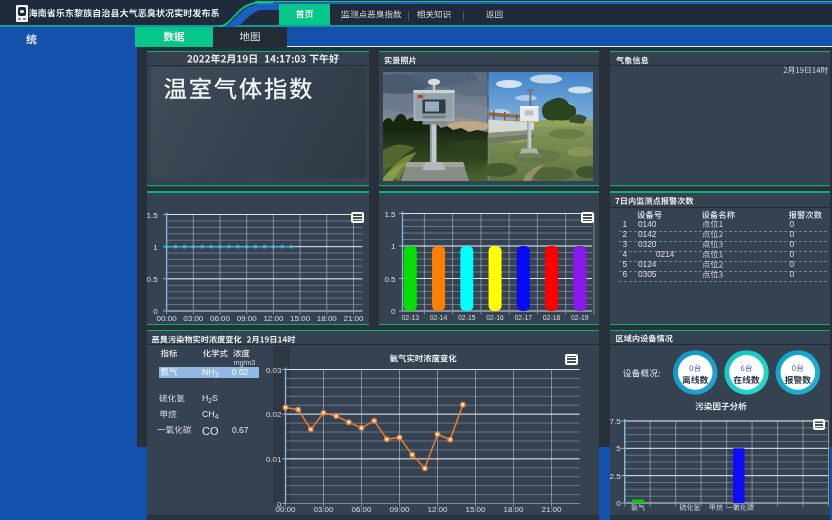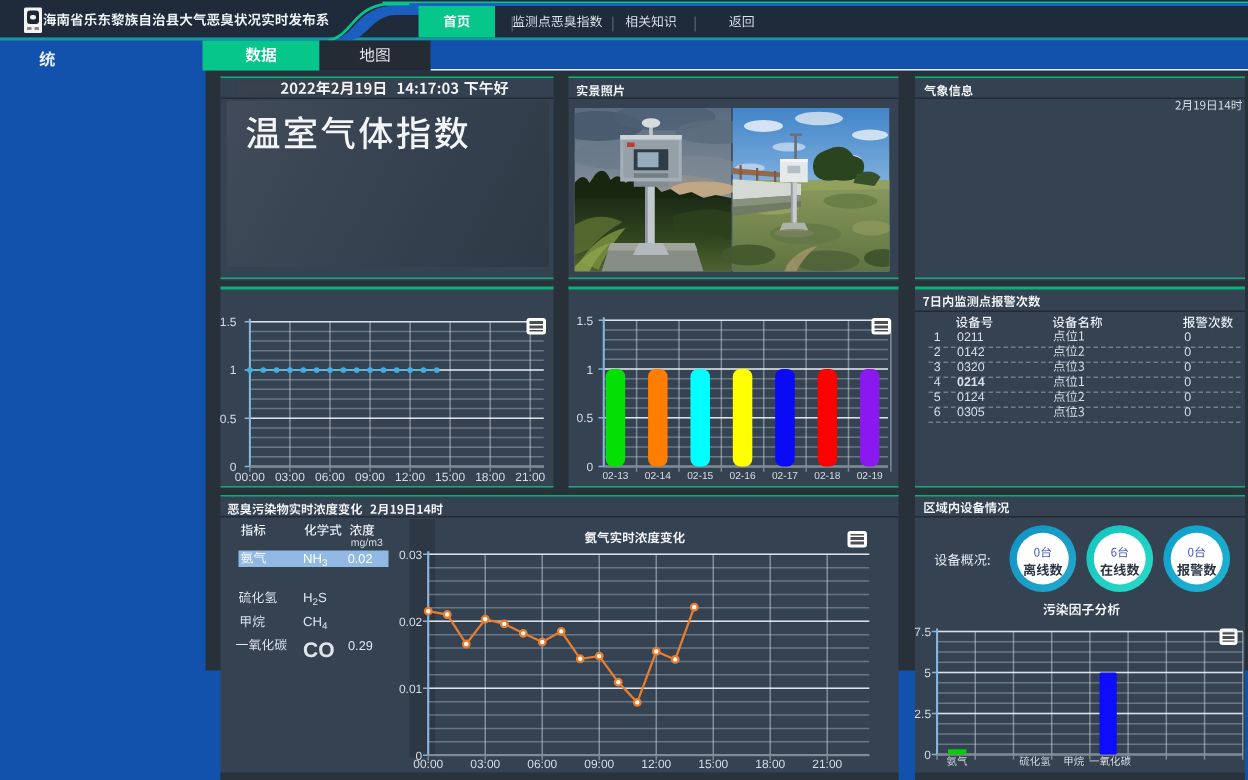--- a/index.html
+++ b/index.html
@@ -441,50 +441,50 @@
     <text x="10.7" y="66.67" font-size="8" fill="#d8dde3" text-anchor="end" font-family="Liberation Sans">2.5</text>
     <line x1="11.2" y1="63.67" x2="14.7" y2="63.67" stroke="#86b4dd" stroke-width="1"></line>
     <text x="10.7" y="94.00" font-size="8" fill="#d8dde3" text-anchor="end" font-family="Liberation Sans">0</text>
     <line x1="11.2" y1="91.00" x2="14.7" y2="91.00" stroke="#86b4dd" stroke-width="1"></line>
     <rect x="22" y="87.5" width="12.3" height="3.5" fill="#0ac80a"></rect>
     <rect x="123" y="36.33" width="11.5" height="54.67" rx="1" fill="#0d0dfc"></rect>
   </svg>
 <div style="position:absolute;left:147px;top:514.5px;width:451.5px;height:5.5px;background:#2a323d"></div>
 <div style="position:absolute;left:610px;top:514.5px;width:220px;height:5.5px;background:#2a323d"></div>
 <div style="position:absolute;left:622.5px;top:219.9px;font-size:8.3px;color:#d9dfe5;font-weight:normal;white-space:nowrap;line-height:1;">1</div>
-<div style="position:absolute;left:638px;top:219.9px;font-size:8.3px;color:#d9dfe5;font-weight:normal;white-space:nowrap;line-height:1;">0211</div>
+<div style="position:absolute;left:638px;top:219.9px;font-size:8.3px;color:#d9dfe5;font-weight:normal;white-space:nowrap;line-height:1;">0140</div>
 <div style="position:absolute;left:789.5px;top:219.9px;font-size:8.3px;color:#d9dfe5;font-weight:normal;white-space:nowrap;line-height:1;">0</div>
 <div style="position:absolute;left:619px;top:230.8px;width:208px;height:0;border-top:1px dashed rgba(205,215,225,0.4)"></div>
 <div style="position:absolute;left:622.5px;top:230.0px;font-size:8.3px;color:#d9dfe5;font-weight:normal;white-space:nowrap;line-height:1;">2</div>
 <div style="position:absolute;left:638px;top:230.0px;font-size:8.3px;color:#d9dfe5;font-weight:normal;white-space:nowrap;line-height:1;">0142</div>
 <div style="position:absolute;left:789.5px;top:230.0px;font-size:8.3px;color:#d9dfe5;font-weight:normal;white-space:nowrap;line-height:1;">0</div>
 <div style="position:absolute;left:619px;top:240.9px;width:208px;height:0;border-top:1px dashed rgba(205,215,225,0.4)"></div>
 <div style="position:absolute;left:622.5px;top:240.1px;font-size:8.3px;color:#d9dfe5;font-weight:normal;white-space:nowrap;line-height:1;">3</div>
 <div style="position:absolute;left:638px;top:240.1px;font-size:8.3px;color:#d9dfe5;font-weight:normal;white-space:nowrap;line-height:1;">0320</div>
 <div style="position:absolute;left:789.5px;top:240.1px;font-size:8.3px;color:#d9dfe5;font-weight:normal;white-space:nowrap;line-height:1;">0</div>
 <div style="position:absolute;left:619px;top:251.0px;width:208px;height:0;border-top:1px dashed rgba(205,215,225,0.4)"></div>
 <div style="position:absolute;left:622.5px;top:250.2px;font-size:8.3px;color:#d9dfe5;font-weight:normal;white-space:nowrap;line-height:1;">4</div>
-<div style="position:absolute;left:638px;top:250.2px;font-size:8.3px;color:#d9dfe5;font-weight:bold;white-space:nowrap;line-height:1;">0214</div>
+<div style="position:absolute;left:656px;top:250.2px;font-size:8.3px;color:#d9dfe5;font-weight:normal;white-space:nowrap;line-height:1;">0214</div>
 <div style="position:absolute;left:789.5px;top:250.2px;font-size:8.3px;color:#d9dfe5;font-weight:normal;white-space:nowrap;line-height:1;">0</div>
 <div style="position:absolute;left:619px;top:261.1px;width:208px;height:0;border-top:1px dashed rgba(205,215,225,0.4)"></div>
 <div style="position:absolute;left:622.5px;top:260.3px;font-size:8.3px;color:#d9dfe5;font-weight:normal;white-space:nowrap;line-height:1;">5</div>
 <div style="position:absolute;left:638px;top:260.3px;font-size:8.3px;color:#d9dfe5;font-weight:normal;white-space:nowrap;line-height:1;">0124</div>
 <div style="position:absolute;left:789.5px;top:260.3px;font-size:8.3px;color:#d9dfe5;font-weight:normal;white-space:nowrap;line-height:1;">0</div>
 <div style="position:absolute;left:619px;top:271.2px;width:208px;height:0;border-top:1px dashed rgba(205,215,225,0.4)"></div>
 <div style="position:absolute;left:622.5px;top:270.4px;font-size:8.3px;color:#d9dfe5;font-weight:normal;white-space:nowrap;line-height:1;">6</div>
 <div style="position:absolute;left:638px;top:270.4px;font-size:8.3px;color:#d9dfe5;font-weight:normal;white-space:nowrap;line-height:1;">0305</div>
 <div style="position:absolute;left:789.5px;top:270.4px;font-size:8.3px;color:#d9dfe5;font-weight:normal;white-space:nowrap;line-height:1;">0</div>
 <div style="position:absolute;left:619px;top:281.3px;width:208px;height:0;border-top:1px dashed rgba(205,215,225,0.4)"></div>
 <div style="position:absolute;left:233.8px;top:358.6px;font-size:7px;color:#d5dbe1;font-weight:normal;white-space:nowrap;line-height:1;">mg/m3</div>
 <div style="position:absolute;left:202px;top:367.5px;font-size:8.8px;color:#fdfdfd;font-weight:normal;white-space:nowrap;line-height:1;">NH<sub style="font-size:6.5px">3</sub></div>
 <div style="position:absolute;left:231.8px;top:367.8px;font-size:8.5px;color:#fdfdfd;font-weight:normal;white-space:nowrap;line-height:1;">0.02</div>
 <div style="position:absolute;left:202px;top:394.0px;font-size:8.8px;color:#dfe5ea;font-weight:normal;white-space:nowrap;line-height:1;">H<sub style="font-size:6.5px">2</sub>S</div>
 <div style="position:absolute;left:202px;top:410.0px;font-size:8.8px;color:#dfe5ea;font-weight:normal;white-space:nowrap;line-height:1;">CH<sub style="font-size:6.5px">4</sub></div>
-<div style="position:absolute;left:202px;top:425.5px;font-size:14px;color:#dfe5ea;font-weight:bold;white-space:nowrap;line-height:1;">CO</div>
-<div style="position:absolute;left:232px;top:425.8px;font-size:8.5px;color:#dfe5ea;font-weight:normal;white-space:nowrap;line-height:1;">0.29</div>
+<div style="position:absolute;left:202px;top:425.5px;font-size:11px;color:#dfe5ea;font-weight:normal;white-space:nowrap;line-height:1;">CO</div>
+<div style="position:absolute;left:232px;top:425.8px;font-size:8.5px;color:#dfe5ea;font-weight:normal;white-space:nowrap;line-height:1;">0.67</div>
 <svg width="832" height="520" style="position:absolute;left:0;top:0;pointer-events:none">
     <defs>
       <path id="g0" d="M92 753C151 722 228 673 266 640L336 731C296 763 216 807 158 834ZM35 468C91 438 165 391 198 357L267 448C231 480 157 523 100 549ZM62 -8 166 -73C210 25 256 142 293 249L201 314C159 197 102 70 62 -8ZM565 451C590 430 618 402 639 378H502L514 473H599ZM430 850C396 739 336 624 270 552C298 537 349 505 373 486C385 501 397 518 409 536C405 486 399 432 392 378H288V270H377C366 192 354 119 342 61H759C755 46 750 36 745 30C734 17 725 14 708 14C688 14 649 14 605 18C622 -9 633 -52 635 -80C683 -83 731 -83 761 -78C795 -73 820 -64 843 -32C855 -16 866 13 874 61H948V163H887L895 270H973V378H901L908 525C909 540 910 576 910 576H435C447 597 459 618 471 641H946V749H520C529 773 538 797 546 821ZM538 245C567 222 600 190 624 163H474L488 270H577ZM648 473H796L792 378H695L723 397C706 418 676 448 648 473ZM624 270H786C783 228 780 193 776 163H681L713 185C693 209 657 243 624 270Z"></path>
       <path id="g1" d="M436 843V767H56V655H436V580H94V-87H214V470H406L314 443C333 411 354 368 364 337H276V244H440V178H255V82H440V-61H553V82H745V178H553V244H723V337H636C655 367 676 403 697 441L596 469C582 430 556 375 535 339L542 337H390L466 362C455 393 432 437 410 470H784V33C784 18 778 13 760 13C744 12 682 12 633 15C648 -13 667 -57 672 -87C753 -87 812 -86 853 -69C893 -53 907 -25 907 33V580H567V655H944V767H567V843Z"></path>
       <path id="g2" d="M240 798C204 712 140 626 71 573C100 557 150 524 174 503C241 566 314 666 358 766ZM435 849V519C314 472 169 442 20 424C43 399 79 347 94 320C132 326 169 333 207 341V-90H323V-52H720V-85H841V431H504C614 477 711 537 782 615C813 580 840 545 856 516L960 582C916 650 822 743 744 807L648 749C690 712 735 668 774 624L671 670C640 634 600 603 553 575V849ZM323 215H720V166H323ZM323 296V341H720V296ZM323 85H720V37H323Z"></path>
       <path id="g3" d="M217 283C171 199 96 105 29 45C57 28 107 -8 130 -29C195 39 278 148 333 244ZM679 238C743 155 820 42 854 -27L968 25C930 96 848 203 784 281ZM127 325C136 336 194 341 253 341H460V56C460 40 453 36 436 36C417 36 356 35 301 37C318 3 336 -51 342 -85C426 -86 487 -83 529 -63C571 -44 584 -11 584 54V341H927V462H584V635H460V462H237C251 527 266 603 273 677C485 682 719 699 892 735L831 844C658 807 390 788 154 784C154 665 131 534 123 500C114 464 104 442 87 435C101 405 120 350 127 325Z"></path>
       <path id="g4" d="M232 260C195 169 129 76 58 18C87 0 136 -38 159 -59C231 9 306 119 352 227ZM664 212C733 134 816 26 851 -43L961 14C922 84 835 187 765 261ZM71 722V607H277C247 557 220 519 205 501C173 459 151 435 122 427C138 392 159 330 166 305C175 315 229 321 283 321H489V57C489 43 484 39 467 39C450 38 396 39 344 41C362 7 382 -47 388 -82C461 -82 518 -79 558 -59C599 -39 611 -6 611 55V321H885L886 437H611V565H489V437H309C348 488 388 546 426 607H932V722H492C508 752 524 782 538 812L405 859C386 812 364 766 341 722Z"></path>
       <path id="g5" d="M591 850C570 775 534 703 485 650V682H333V743C388 751 439 762 482 775L417 849C331 823 181 807 53 800C64 779 76 744 79 722C125 723 174 726 223 730V682H53V593H195C150 537 86 483 28 452C51 433 84 398 99 373C141 401 184 442 223 488V388H333V512C368 486 405 456 426 437L481 518C461 532 394 571 352 593H485V613C508 599 534 580 548 568C570 591 591 618 611 648H665C635 587 590 533 536 495C561 482 606 453 626 435C686 485 743 561 777 648H829C822 546 813 503 802 490C794 481 787 479 775 479C762 479 739 479 712 482C728 455 738 411 739 380C778 379 812 380 833 383C858 387 877 395 895 417C920 446 932 524 943 705C945 719 945 747 945 747H663C674 774 684 801 692 829ZM702 239C677 212 643 179 607 149L557 168V296H444V153L302 105L385 155C370 182 339 218 309 243L222 195C249 168 279 129 293 103C220 78 152 57 102 42L153 -51C237 -19 342 23 444 64V15C444 4 441 2 430 2C421 2 390 2 362 3C375 -23 388 -62 393 -91C447 -91 487 -90 518 -75C549 -60 557 -36 557 12V73C657 32 766 -21 832 -60L888 21C840 47 772 80 702 110C735 136 768 164 799 193ZM511 491C405 391 204 311 27 270C52 244 80 205 94 177C236 218 386 280 504 361C640 267 770 221 895 186C908 220 938 260 964 286C840 312 710 346 584 422L603 440Z"></path>
       <path id="g6" d="M129 810C155 776 187 731 208 696H33V586H126C124 329 117 125 19 -4C47 -22 84 -61 101 -89C186 20 218 174 230 362H305C301 145 295 66 283 46C275 35 267 32 254 32C238 32 210 32 178 35C194 7 206 -38 208 -70C249 -71 288 -71 313 -66C341 -61 361 -51 380 -24C405 11 410 122 414 424C415 438 415 470 415 470H235L237 586H407L390 567C415 553 461 522 482 504C511 538 540 580 567 627H959V735H619C631 765 642 795 651 826L544 850C519 765 479 680 430 614V696H263L325 729C303 764 260 818 227 857ZM580 612C554 528 506 444 448 391C473 377 519 347 540 329C563 353 586 383 607 417H656V314H457V207H643C622 133 567 53 424 -6C449 -26 485 -64 500 -88C617 -31 685 39 723 111C766 27 825 -43 903 -84C919 -55 953 -13 978 8C891 45 822 120 784 207H961V314H770V417H927V522H663C672 543 681 565 688 586Z"></path>
       <path id="g7" d="M265 391H743V288H265ZM265 502V605H743V502ZM265 177H743V73H265ZM428 851C423 812 412 763 400 720H144V-89H265V-38H743V-87H870V720H526C542 755 558 795 573 835Z"></path>

